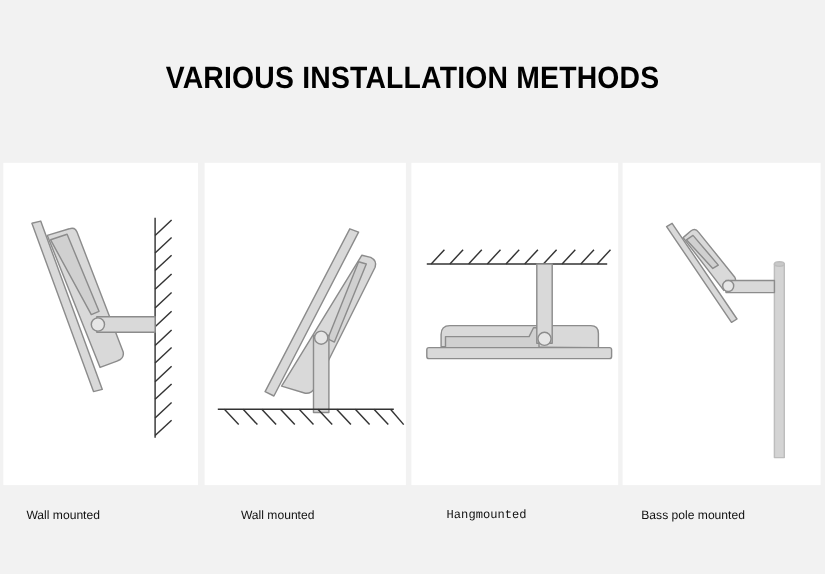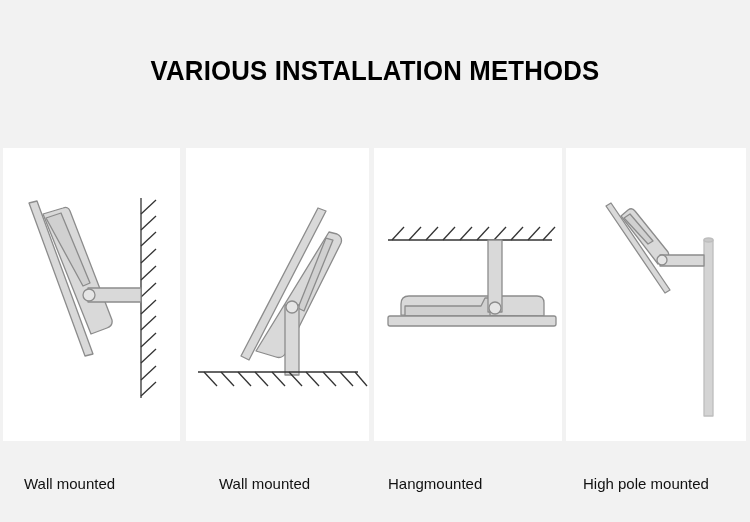--- a/index.html
+++ b/index.html
@@ -1,20 +1,20 @@
 <!DOCTYPE html>
 <html><head>
 <meta charset="utf-8">
 <style>
   html,body{margin:0;padding:0;}
   body{width:750px;height:522px;background:#f2f2f2;position:relative;overflow:hidden;font-family:"Liberation Sans",sans-serif;}
   .title{position:absolute;left:0;top:55px;width:750px;text-align:center;font-weight:bold;font-size:28px;letter-spacing:0.2px;color:#000;transform:scaleX(0.92);}
   .panel{position:absolute;top:148px;height:293px;background:#fff;}
   .panel svg{position:absolute;left:0;top:0;}
-  .caption{position:absolute;top:463px;font-size:15px;color:#111;margin-top:12px;}
+  .caption{position:absolute;top:463px;font-size:11px;color:#111;}
 </style>
 </head>
 <body>
 
 <div class="title">VARIOUS INSTALLATION METHODS</div>
 
 <div class="panel" style="left:3px;width:177px;">
   <svg width="177" height="293">
     <g stroke="#333" stroke-width="1.3">
       <line x1="138" y1="50" x2="138" y2="250"></line>
@@ -85,28 +85,28 @@
     </g>
     <g fill="#d9d9d9" stroke="#8c8c8c" stroke-width="1.3" stroke-linejoin="round">
       <path d="M27 167 L27 156 Q27 148 35 148 L163 148 Q170 148 170 155 L170 168 Z"></path>
       <path d="M31 168 L31 158 L107 158 L111 150 L116 150 L116 168 Z" fill="#d0d0d0"></path>
       <rect x="14" y="168" width="168" height="10" rx="2"></rect>
       <rect x="114" y="92" width="14" height="72"></rect>
       <circle cx="121" cy="160" r="6" fill="#e6e6e6"></circle>
     </g>
   </svg>
 </div>
-<div class="caption" style="left:388px;">Hangmounted</div>
+<div class="caption" style="left:406px;font-family:Liberation Mono, monospace;">Hangmounted</div>
 
 <div class="panel" style="left:566px;width:180px;">
   <svg width="180" height="293">
     <g fill="#d9d9d9" stroke="#8c8c8c" stroke-width="1.3" stroke-linejoin="round">
       <rect x="138" y="92" width="9" height="176" fill="#d4d4d4" stroke="#bdbdbd"></rect>
       <ellipse cx="142.5" cy="92" rx="4.5" ry="2" fill="#c8c8c8" stroke="#bdbdbd"></ellipse>
       <path d="M55 68 L62 62 Q66 59 69 63 L102 104 Q104 108 100 111 L92 116 Z"></path>
       <path d="M58 70 L64 66 L87 93 L82 96 Z" fill="#d0d0d0"></path>
       <path d="M40 58 L45 55 L104 142 L99 145 Z"></path>
       <rect x="94" y="107" width="44" height="11"></rect>
       <circle cx="96" cy="112" r="5" fill="#e6e6e6"></circle>
     </g>
   </svg>
 </div>
-<div class="caption" style="left:583px;">High pole mounted</div>
+<div class="caption" style="left:583px;">Bass pole mounted</div>
 
 </body></html>

